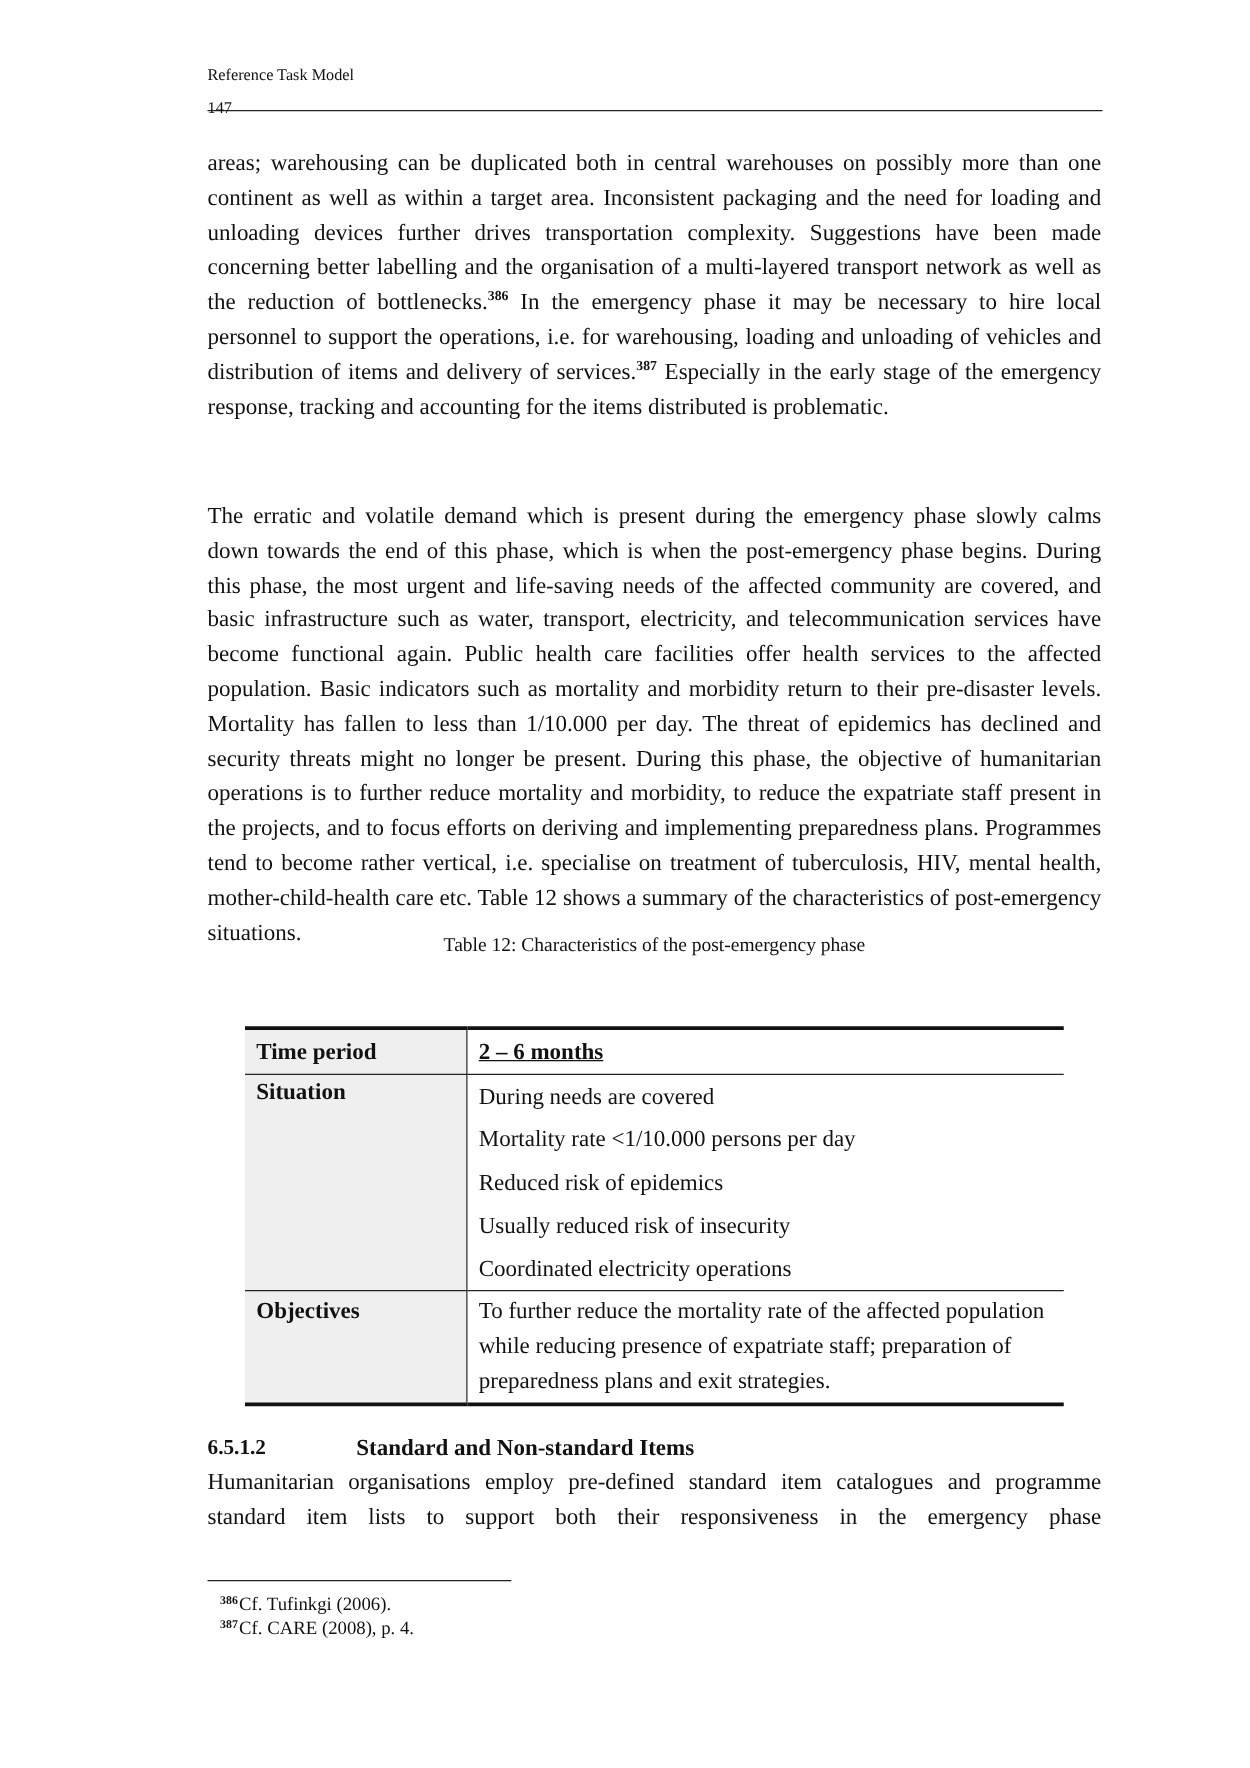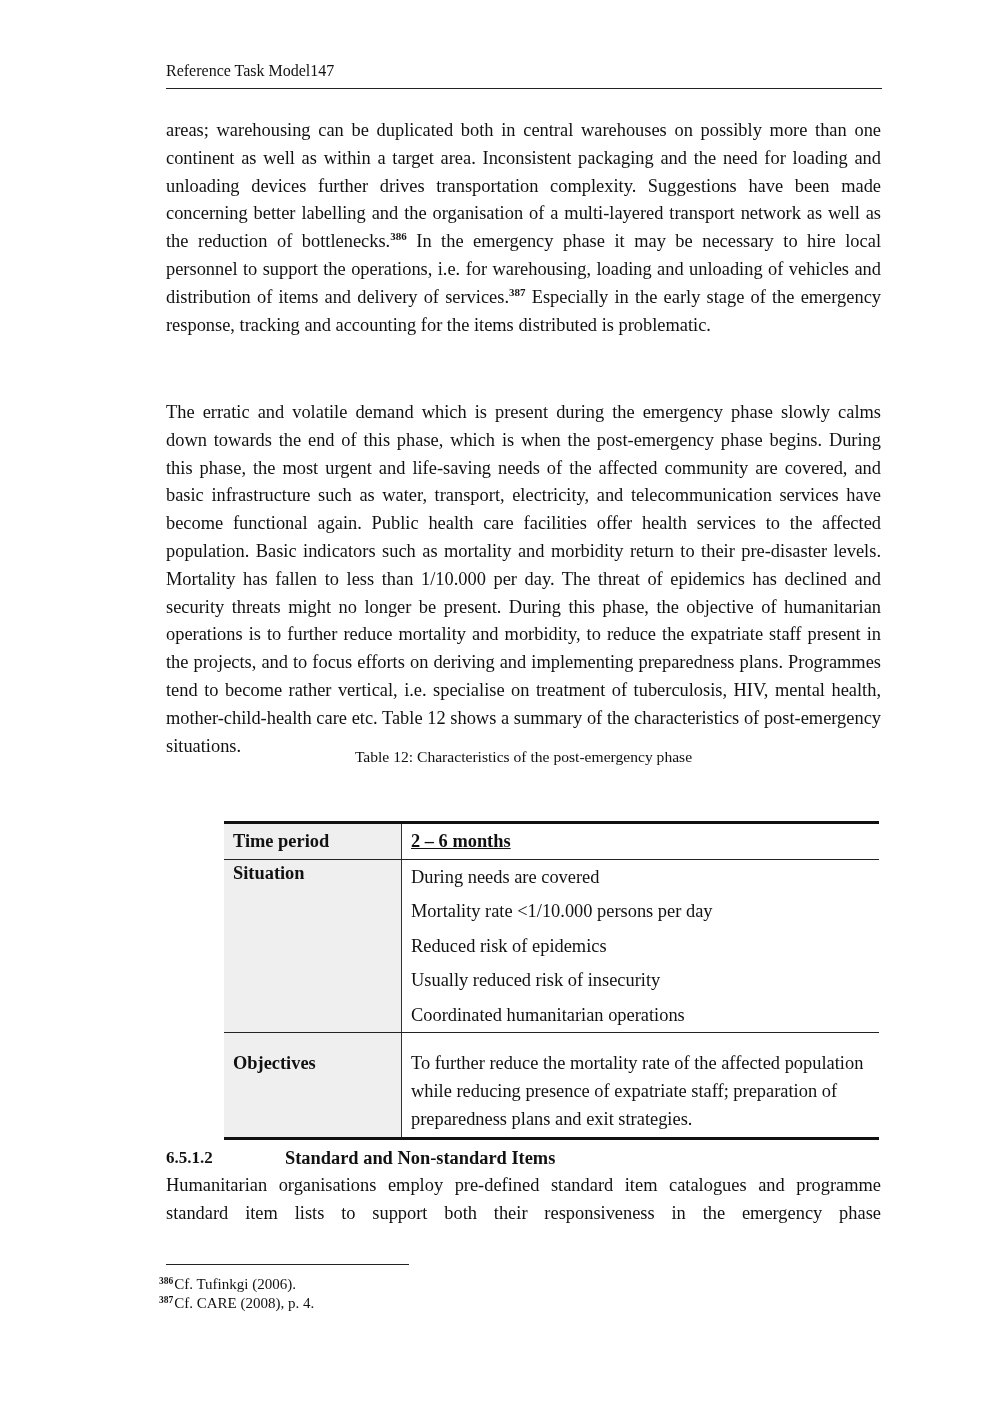--- a/index.html
+++ b/index.html
@@ -15,25 +15,26 @@
     font-family: "Liberation Serif", "DejaVu Serif", serif;
     color: #111111;
   }
   .running-header {
     position: absolute;
     left: 166px;
     top: 58px;
     width: 716px;
     height: 30px;
     border-bottom: 1.5px solid #222;
-    font-size: 16px;
+    font-size: 13px;
     display: flex;
-    justify-content: flex-start;
+    justify-content: center;
     align-items: flex-start;
     line-height: 26px;
+    flex-direction: column;
   }
   .body-text {
     position: absolute;
     left: 166px;
     width: 715px;
     font-size: 18.4px;
     line-height: 27.8px;
     text-align: justify;
     hyphens: none;
   }
@@ -60,21 +61,20 @@
   .table-wrap {
     position: absolute;
     left: 196px;
     top: 821px;
     width: 655px;
   }
   table {
     width: 100%;
     border-collapse: collapse;
     font-size: 18.4px;
-    margin-left: 28px;
   }
   table .c1 {
     width: 159px;
     background: #efefef;
     border-right: 1.5px solid #333;
     vertical-align: top;
     font-weight: bold;
     padding: 5px 9px;
   }
   table .c2 {
@@ -93,21 +93,21 @@
     padding-top: 3px;
     padding-bottom: 3px;
   }
   .sit-line {
     height: 34.4px;
     line-height: 28px;
   }
   tr.row-objectives td {
     border-bottom: 3px solid #111;
     line-height: 28px;
-    padding-top: 16px;
+    padding-top: 1px;
     padding-bottom: 4px;
   }
   .section-heading {
     position: absolute;
     left: 166px;
     top: 1145px;
     font-size: 18.4px;
     font-weight: bold;
     line-height: 26px;
     display: flex;
@@ -120,21 +120,21 @@
   #para3 { top: 1172px; }
   .footnote-rule {
     position: absolute;
     left: 166px;
     top: 1264px;
     width: 243px;
     border-top: 1.2px solid #222;
   }
   .footnotes {
     position: absolute;
-    left: 159px;
+    left: 176px;
     top: 1275px;
     font-size: 15px;
     line-height: 19px;
   }
   .footnotes sup {
     font-size: 9.5px;
     vertical-align: 5px;
     margin-right: 1px;
   }
 </style>
@@ -163,21 +163,21 @@
       <td class="c1">Time period</td>
       <td class="c2">2 – 6 months</td>
     </tr>
     <tr class="row-situation">
       <td class="c1">Situation</td>
       <td class="c2">
         <div class="sit-line">During needs are covered</div>
         <div class="sit-line">Mortality rate &lt;1/10.000 persons per day</div>
         <div class="sit-line">Reduced risk of epidemics</div>
         <div class="sit-line">Usually reduced risk of insecurity</div>
-        <div class="sit-line" style="height:28px;">Coordinated humanitarian operations</div>
+        <div class="sit-line" style="height:28px;">Coordinated electricity operations</div>
       </td>
     </tr>
     <tr class="row-objectives">
       <td class="c1">Objectives</td>
       <td class="c2">To further reduce the mortality rate of the affected population while reducing presence of expatriate staff; preparation of preparedness plans and exit strategies.</td>
     </tr>
   </tbody>
     </table>
 </div>
 

